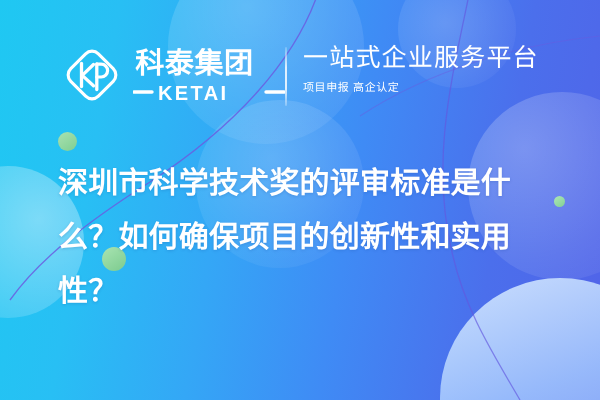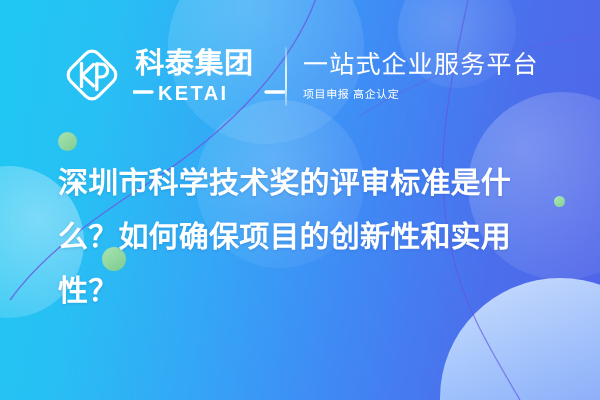--- a/index.html
+++ b/index.html
@@ -122,21 +122,20 @@
     width: 2px; height: 59px;
     background: linear-gradient(180deg, rgba(255,255,255,0.20), rgba(255,255,255,0.82) 35%, rgba(255,255,255,0.82) 70%, rgba(255,255,255,0.25));
     border-radius: 1px;
   }
 
   .slogan {
     position: absolute;
     left: 303px; top: 42px;
     display: flex;
     flex-direction: column;
-    margin-top: 7px;
   }
   .slogan-main {
     color: #ffffff;
     font-size: 25px;
     line-height: 30px;
     letter-spacing: 1.2px;
     font-weight: 400;
     white-space: nowrap;
   }
   .slogan-sub {

